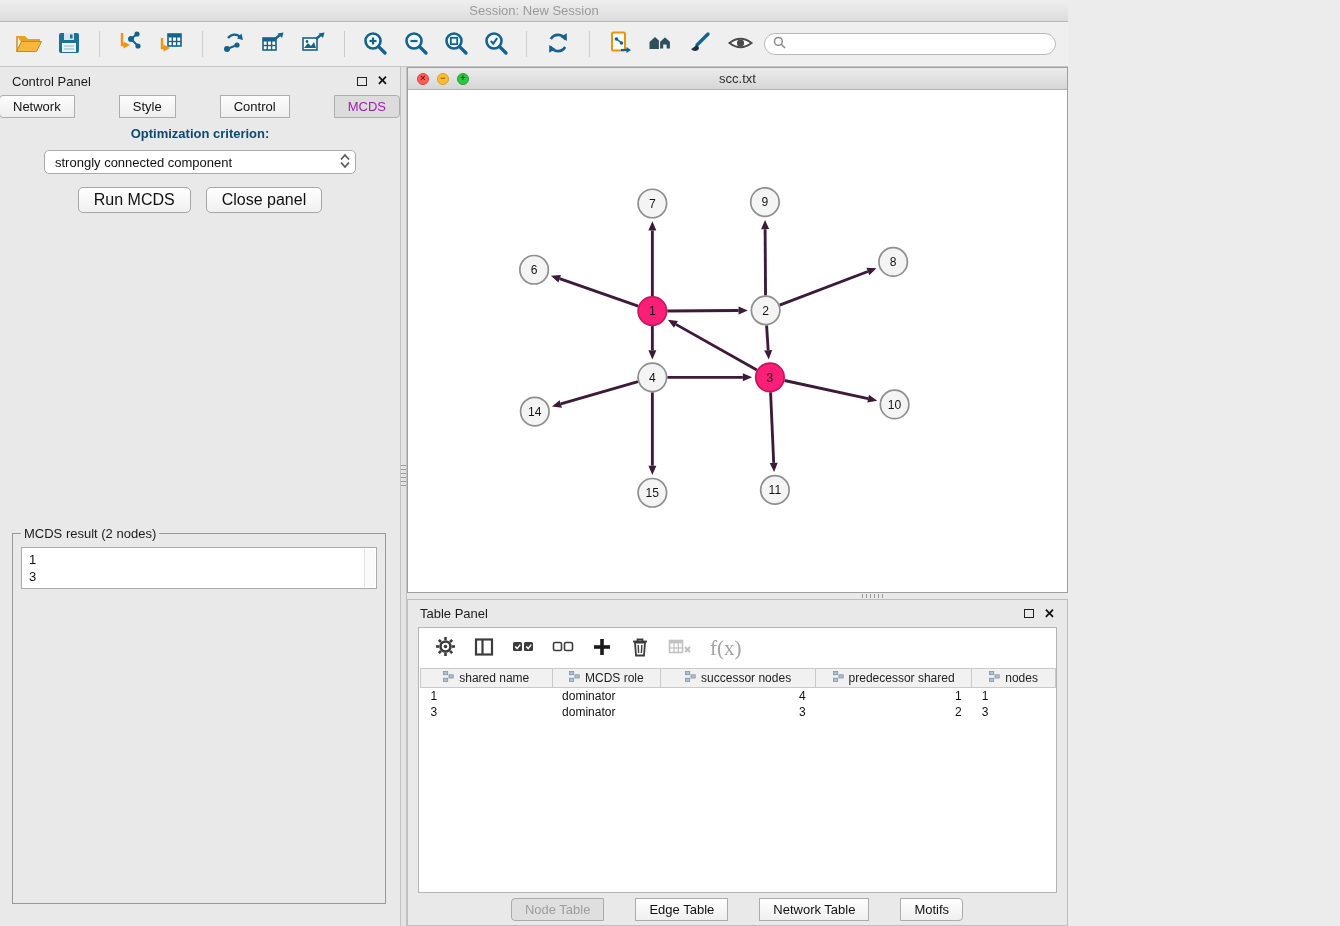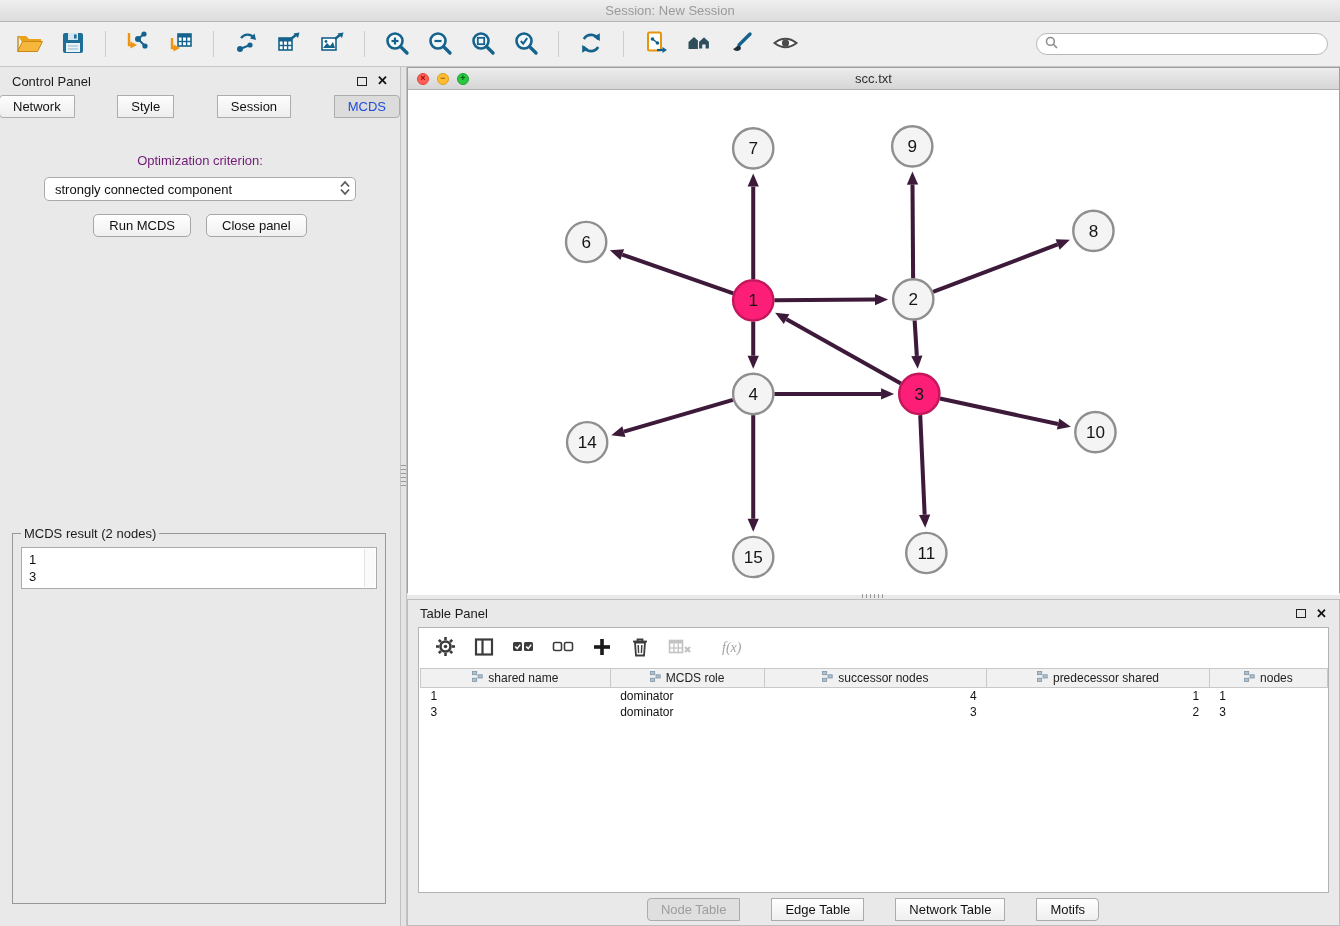--- a/index.html
+++ b/index.html
@@ -1,18 +1,18 @@
 <!DOCTYPE html>
 <html><head>
 <meta charset="utf-8">
 <style>
   * { margin:0; padding:0; box-sizing:border-box; }
   html,body { width:1340px; height:926px; overflow:hidden; }
   body { font-family:"Liberation Sans",sans-serif; font-size:13px; color:#111; background:#ececec; }
-  .app { width:1340px; height:926px; display:flex; flex-direction:column; }
+  .app { width:1068px; height:926px; display:flex; flex-direction:column; }
 
   
   .titlebar { height:22px; background:linear-gradient(#efefef,#dcdcdc); border-bottom:1px solid #b6b6b6;
     text-align:center; line-height:21px; color:#9a9a9a; font-size:13px; flex:0 0 auto; }
 
   
   .toolbar { height:45px; background:#efefef; border-bottom:1px solid #c6c6c6; display:flex; align-items:center;
     padding:0 12px; gap:7px; flex:0 0 auto; }
   .tb-btn { width:36px; height:34px; display:flex; align-items:center; justify-content:center; border-radius:4px; }
   .tb-sep { width:1px; height:26px; background:#cdcdcd; margin:0 7px; }
@@ -29,29 +29,29 @@
   .panel-header { height:28px; display:flex; align-items:center; padding:0 12px; font-size:13px; color:#1c1c1c; flex:0 0 auto; }
   .panel-header .ctrls { margin-left:auto; display:flex; gap:10px; align-items:center; }
   .win-float { width:10px; height:9px; border:1.6px solid #222; display:inline-block; }
   .win-close { font-size:13px; font-weight:bold; color:#111; line-height:10px; }
 
   .cp-tabs { display:flex; justify-content:space-between; flex:0 0 auto; }
   .cp-tab { border:1px solid #adadad; background:linear-gradient(#fdfdfd,#eeeeee); padding:3px 13px; font-size:13px;
     margin-left:-1px; color:#111; }
   .cp-tab:first-child { border-top-left-radius:4px; border-bottom-left-radius:4px; }
   .cp-tab:last-child { border-top-right-radius:4px; border-bottom-right-radius:4px; }
-  .cp-tab.active { background:#dcdcdc; color:#1d4ed8; }
-
-  .opt-label { text-align:center; margin-top:35px; font-size:13px; color:#701a75; }
+  .cp-tab.active { background:#dcdcdc; color:#a21caf; }
+
+  .opt-label { text-align:center; margin-top:8px; font-size:13px; color:#0c4a6e;font-weight:bold; }
   .criterion-select { margin:9px auto 0; width:312px; height:24px; background:#fff; border:1px solid #aaa;
     border-radius:5px; display:flex; align-items:center; padding:0 4px 0 10px; font-size:13px; }
   .criterion-select .sel-arrows { margin-left:auto; }
   .cp-buttons { display:flex; justify-content:center; gap:15px; margin-top:13px; }
   .btn { background:linear-gradient(#ffffff,#f0f0f0); border:1px solid #a6a6a6; border-radius:5px;
-    padding:3px 15px; font-size:13px; color:#111; }
+    padding:3px 15px; font-size:16px; color:#111; }
 
   .result-group { margin:auto 14px 22px 12px; height:378px; border:1px solid #989898; padding:6px 8px 8px;
     background:#e9e9e9; flex:0 0 auto; }
   .result-group legend { font-size:13px; padding:0 3px; color:#1c1c1c; }
   .result-list { background:#fff; border:1px solid #ababab; height:100%; font-size:13px; padding:3px 7px;
     position:relative; overflow:hidden; }
   .result-item { line-height:17px; color:#111; }
   .result-scroll { position:absolute; top:1px; right:1px; bottom:1px; width:11px; background:#fafafa; border-left:1px solid #e3e3e3; }
 
   
@@ -81,21 +81,21 @@
   .grip-h { position:absolute; left:455px; top:1px; width:22px; height:4px;
     background:repeating-linear-gradient(90deg,#9a9a9a 0 1px, transparent 1px 4px); }
 
   
   .table-panel { flex:1; display:flex; flex-direction:column; min-height:0; background:#e9e9e9; border:1px solid #bdbdbd; }
   .tp-header { height:27px; display:flex; align-items:center; padding:0 12px; font-size:13px; color:#1c1c1c; flex:0 0 auto;gap:48px; }
   .tp-header .ctrls { margin-left:auto; display:flex; gap:10px; align-items:center; }
   .tp-content { flex:1; margin:0 10px; border:1px solid #b4b4b4; background:#fff; display:flex; flex-direction:column; min-height:0; }
   .tp-toolbar { height:40px; display:flex; align-items:center; gap:18px; padding:0 16px; flex:0 0 auto; }
   .tt-btn { display:flex; align-items:center; justify-content:center; }
-  .fx-label { font-family:"Liberation Serif",serif; font-style:italic; font-size:14px; color:#a3a3a3;margin-left:12px; }
+  .fx-label { font-family:"Liberation Serif",serif; font-size:21px; color:#a3a3a3; }
   table.node-table { border-collapse:collapse; font-size:12px; margin-left:1px; flex:0 0 auto; }
   .node-table th { border:1px solid #c9c9c9; background:#f1f1f1; font-weight:normal; height:19px; padding:0 6px;
     font-size:12px; color:#222; }
   .node-table th .th-inner { display:flex; align-items:center; gap:5px; justify-content:center; }
   .node-table td { height:16px; padding:0 10px; color:#111; }
   .node-table col.c1 { width:138px; } .node-table col.c2 { width:112px; } .node-table col.c3 { width:162px; }
   .node-table col.c4 { width:162px; } .node-table col.c5 { width:86px; }
   .tp-filler { flex:1; background:#fff; }
   .tp-tabs { height:32px; display:flex; align-items:center; justify-content:center; flex:0 0 auto; }
   .seg { display:flex;gap:32px; }
@@ -278,21 +278,21 @@
       <div class="panel-header">
         <span>Control Panel</span>
         <span class="ctrls">
           <span class="win-float"></span>
           <span class="win-close">✕</span>
         </span>
       </div>
       <div class="cp-tabs">
           <div class="cp-tab">Network</div>
           <div class="cp-tab">Style</div>
-          <div class="cp-tab">Session</div>
+          <div class="cp-tab">Control</div>
           <div class="cp-tab active">MCDS</div>
         </div>
       <div class="opt-label">Optimization criterion:</div>
       <div class="criterion-select">
         <span>strongly connected component</span>
         <span class="sel-arrows"><svg width="12" height="16" viewBox="0 0 12 16">
               <path d="M2 6.5 6 2l4 4.5" fill="none" stroke="#5a5a5a" stroke-width="1.8"></path>
               <path d="M2 9.5 6 14l4-4.5" fill="none" stroke="#5a5a5a" stroke-width="1.8"></path>
             </svg></span>
       </div>

